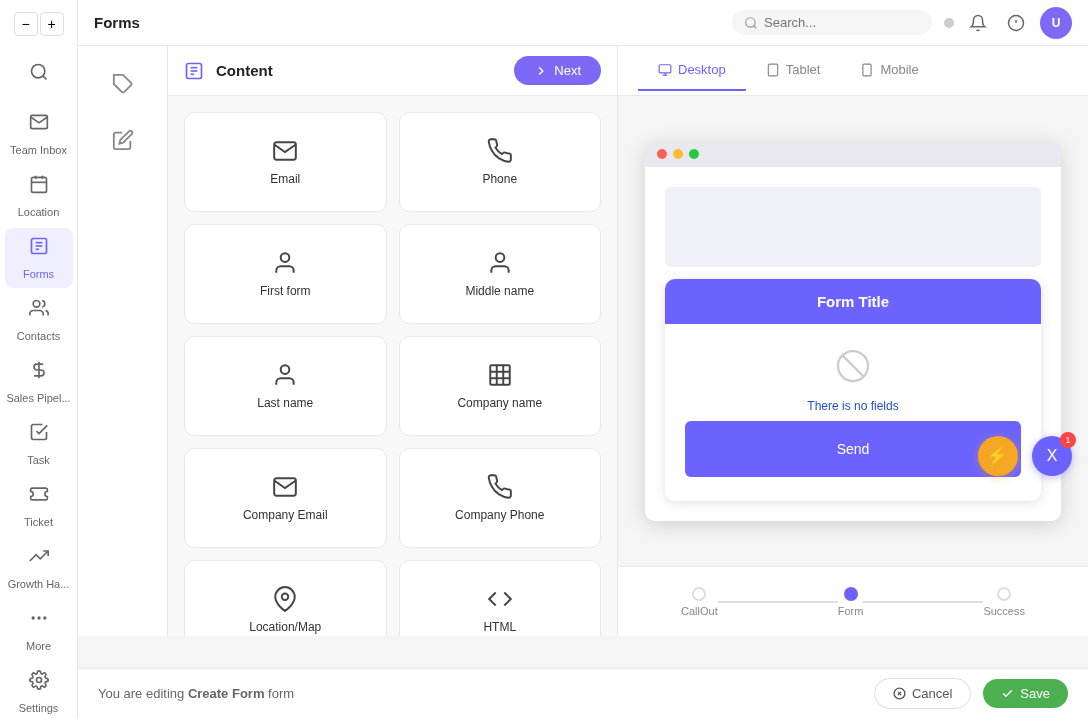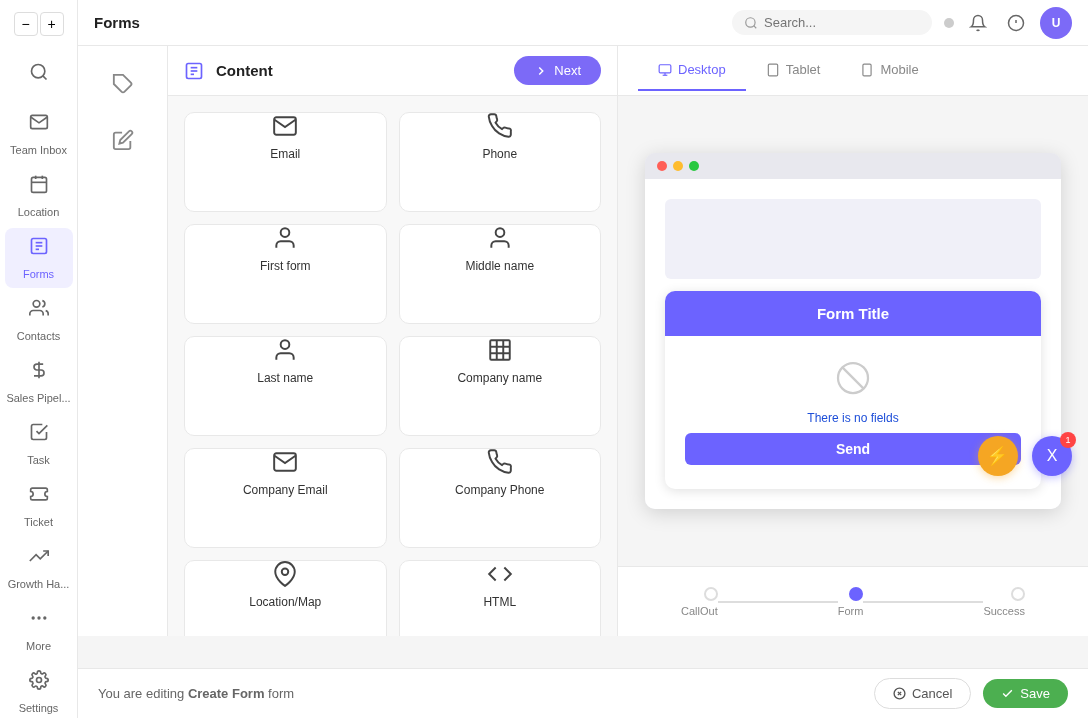--- a/index.html
+++ b/index.html
@@ -72,21 +72,21 @@
     .btn-next {
       background: #7c6af7; color: #ffffff; border: none; border-radius: 20px;
       padding: 7px 20px; font-size: 13px; cursor: pointer; display: flex; align-items: center; gap: 6px;
     }
     .fields-grid {
       flex: 1; overflow-y: auto; padding: 16px; display: grid; grid-template-columns: 1fr 1fr; gap: 12px;
     }
     .field-card {
       background: #fff; border: 1px solid #e8e8e8; border-radius: 10px;
       height: 100px; display: flex; flex-direction: column; align-items: center;
-      gap: 8px; cursor: pointer; color: #333; font-size: 12px;
+      justify-content: center; gap: 8px; cursor: pointer; color: #333; font-size: 12px;
       transition: box-shadow 0.15s;
     }
     .field-card svg { width: 26px; height: 26px; color: #444; }
 
     
     .panel-preview {
       flex: 1; background: #f5f5f5; display: flex; flex-direction: column; overflow: hidden;
     }
     .preview-tabs {
       height: 50px; background: #fff; border-bottom: 1px solid #e8e8e8;
@@ -116,30 +116,30 @@
     }
     .form-card-title {
       background: #6c63ff; color: #fff; text-align: center;
       padding: 14px; font-size: 15px; font-weight: 600;
     }
     .form-card-body { padding: 24px 20px; display: flex; flex-direction: column; align-items: center; gap: 8px; }
     .no-fields-icon { color: #bbb; font-size: 28px; }
     .no-fields-text { color: #1d4ed8; font-size: 12px; }
     .form-send-btn {
       background: #6c63ff; color: #fff; border: none; border-radius: 6px;
-      padding: 8px; width: 100%; font-size: 14px; font-weight: 700; cursor: pointer; margin-top: 0;
+      padding: 20px; width: 100%; font-size: 14px; font-weight: 400; cursor: pointer; margin-top: 0;
     }
 
     
     .preview-footer {
       height: 70px; background: #fff; border-top: 1px solid #e8e8e8;
       display: flex; align-items: center; justify-content: center; gap: 0;
     }
     .progress-steps { display: flex; align-items: center; gap: 0; }
-    .progress-step { display: flex; flex-direction: column; align-items: flex-end; gap: 4px; }
+    .progress-step { display: flex; flex-direction: column; align-items: center; gap: 4px; }
     .step-circle {
       width: 14px; height: 14px; border-radius: 50%; border: 2px solid #ddd; background: #fff;
     }
     .step-circle.active { background: #6c63ff; border-color: #6c63ff; }
     .step-line { width: 120px; height: 2px; background: #ddd; }
     .step-label { font-size: 11px; color: #888; }
 
     
     .float-x {
       position: absolute; bottom: 90px; right: 16px;

